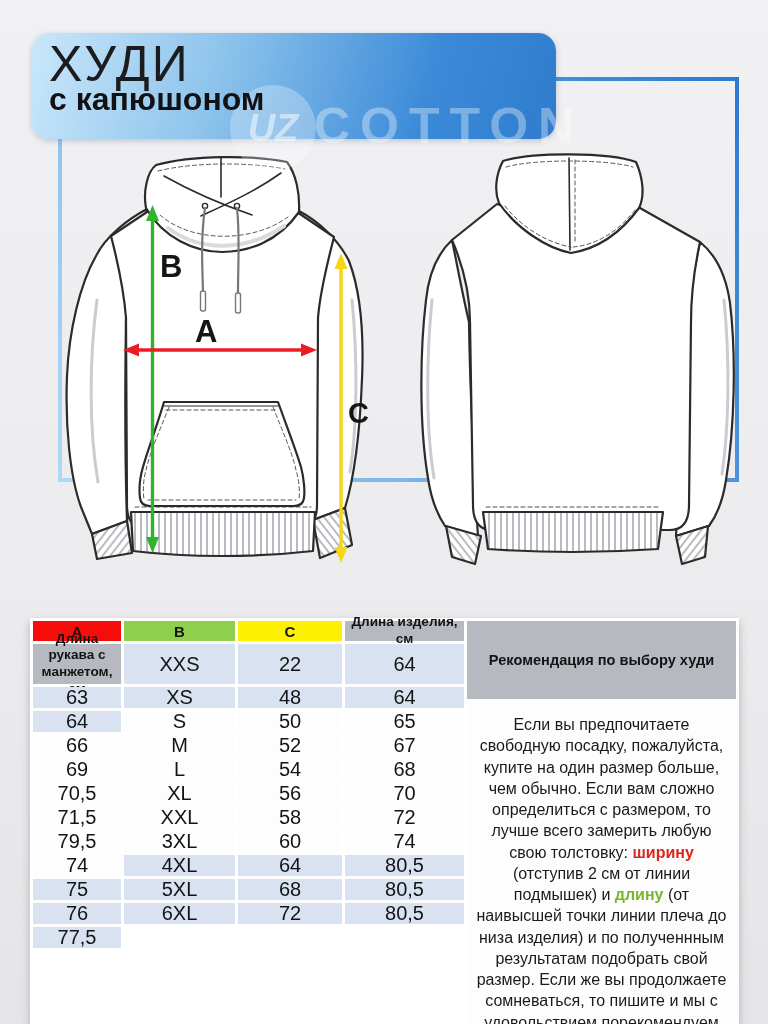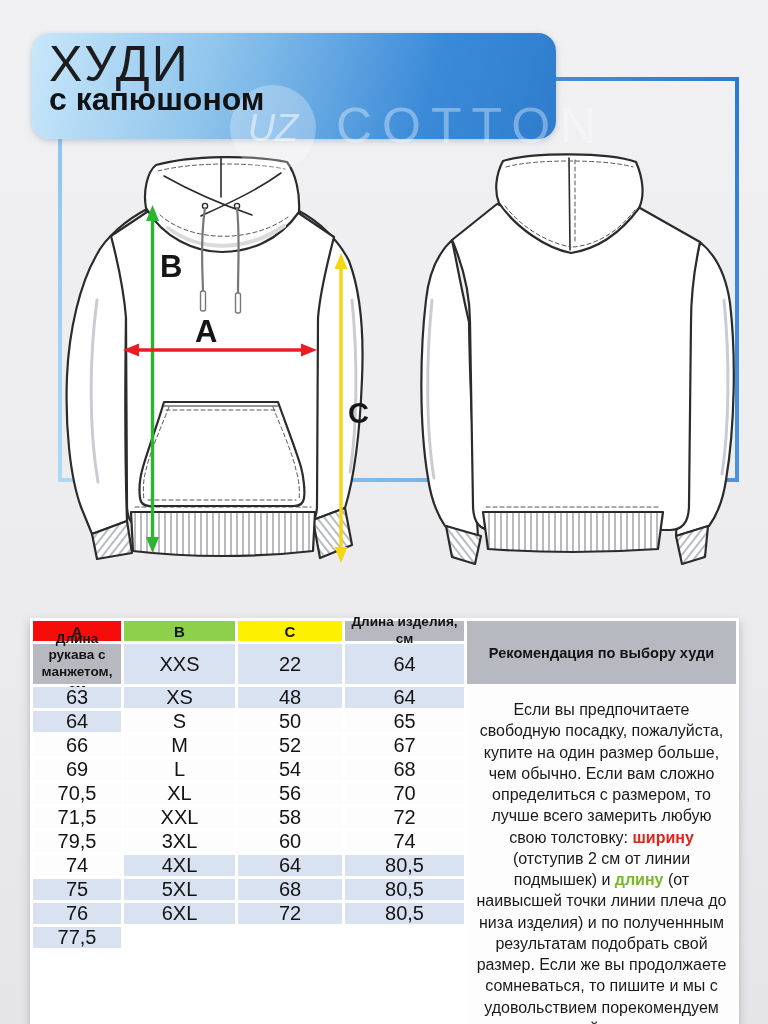--- a/index.html
+++ b/index.html
@@ -20,24 +20,24 @@
   .header-title{
     position:absolute;left:17px;top:2px;font-size:50px;font-weight:400;
     letter-spacing:2px;color:#1c1c1e;
   }
   .header-subtitle{
     position:absolute;left:17px;top:48px;font-size:32px;font-weight:700;color:#121214;
   }
   .wm-circle{
     position:absolute;left:198px;top:52px;width:86px;height:86px;border-radius:50%;
     background:rgba(255,255,255,.28);display:flex;align-items:center;justify-content:center;
-    font-size:38px;font-weight:400;font-style:italic;color:rgba(255,255,255,.5);
+    font-size:38px;font-weight:700;font-style:italic;color:rgba(255,255,255,.5);
   }
   .wm-text{
-    position:absolute;left:304px;top:64px;font-size:50px;font-weight:400;
+    position:absolute;left:282px;top:64px;font-size:50px;font-weight:700;
     letter-spacing:10px;color:rgba(255,255,255,.35);white-space:nowrap;
   }
 
   
   .diagram-svg{left:0;top:0;z-index:1;}
 
   
   .table-wrap{
     left:30px;top:618px;width:709px;z-index:2;
     background:#ffffff;padding:3px;box-sizing:border-box;
@@ -52,21 +52,21 @@
   }
   .cell{display:flex;align-items:center;justify-content:center;text-align:center;color:#141414;}
   .cell.gray{background:#b6bac0;}
   .cell.head-letter{font-size:15px;font-weight:700;}
   .cell.subhead{font-size:13.6px;font-weight:700;line-height:1.22;padding:0 2px;}
   .cell.size-col{grid-row:1/3;font-size:15px;font-weight:700;}
   .cell.data{font-size:20px;background:#fdfdfe;}
   .cell.data.blue{background:#d9e2f1;}
   .rec-col{width:269px;display:flex;flex-direction:column;gap:3px;}
   .rec-head{
-    height:63px;background:#b6bac0;display:flex;align-items:center;justify-content:center;
+    height:78px;background:#b6bac0;display:flex;align-items:center;justify-content:center;
     font-size:14.6px;font-weight:700;color:#141414;text-align:center;
   }
   .rec-body{
     flex:1;background:#fdfdfe;padding:12px 7px 0 7px;
     font-size:16px;line-height:1.33;text-align:center;color:#1a1a1a;
   }
   .hl-width{font-weight:700;}
   .hl-length{font-weight:700;}
 </style>
 </head>

